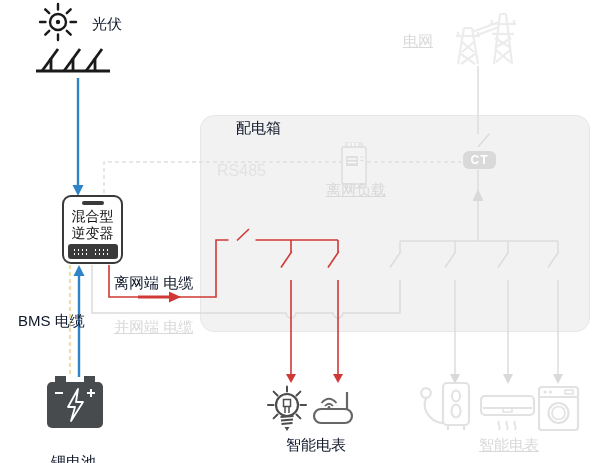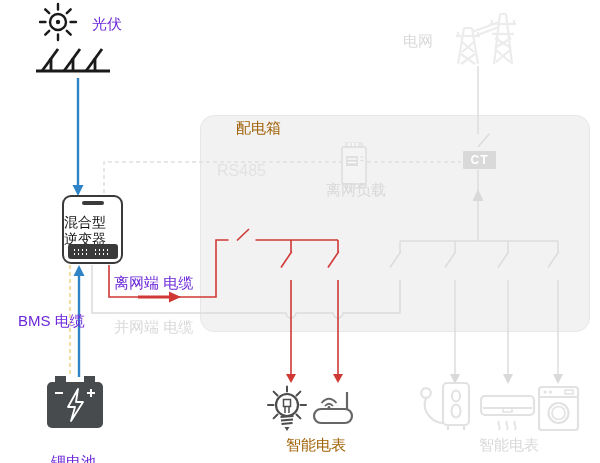--- a/index.html
+++ b/index.html
@@ -3,32 +3,32 @@
 <meta charset="utf-8">
 <style>
   html,body{margin:0;padding:0;background:#fff;}
   .canvas{position:relative;width:600px;height:463px;background:#fff;overflow:hidden;
           font-family:"Liberation Sans","DejaVu Sans",sans-serif;}
   .distbox{position:absolute;left:200px;top:115px;width:388px;height:215px;
            background:#f2f2f2;border:1px solid #e7e7e7;border-radius:14px;z-index:0;}
   svg.wiring{position:absolute;left:0;top:0;z-index:1;}
   .icon{position:absolute;z-index:2;}
   .lbl{position:absolute;z-index:3;font-size:15px;line-height:1.1;white-space:nowrap;}
-  .dark{color:#6d28d9;}
-  .mid{color:#a16207;}
-  .faint{color:#d9d9d9;}
+  .dark{color:#0f172a;}
+  .mid{color:#0f172a;}
+  .faint{color:#d9d9d9;text-decoration:underline;}
   .fainter{color:#e2e2e2;}
   .ct-badge{position:absolute;left:463px;top:151px;width:33px;height:18px;z-index:3;
-            background:#d9d9d9;border-radius:1px;color:#fff;font-weight:bold;font-size:12px;
+            background:#d9d9d9;border-radius:6px;color:#fff;font-weight:bold;font-size:12px;
             display:flex;align-items:center;justify-content:center;letter-spacing:1px;}
   .inverter{position:absolute;left:62px;top:195px;width:61px;height:69px;z-index:2;
             background:#fff;border:2.5px solid #3a3a3a;border-radius:9px;box-sizing:border-box;}
   .inverter .vent{position:absolute;left:50%;top:4px;transform:translateX(-50%);
                   width:22px;height:4px;background:#3a3a3a;border-radius:2px;}
-  .inverter .name{margin-top:17px;text-align:left;font-size:14px;line-height:17px;color:#111;}
+  .inverter .name{margin-top:11px;text-align:center;font-size:14px;line-height:17px;color:#111;}
   .inverter .ports{position:absolute;left:50%;bottom:3px;transform:translateX(-50%);
                    width:50px;height:15px;background:#3a3a3a;border-radius:3px;
                    display:flex;align-items:center;justify-content:center;gap:5px;}
   .inverter .dots{width:16px;height:6px;
     background-image:repeating-linear-gradient(90deg,#fff 0 1.5px,transparent 1.5px 4px),
                      repeating-linear-gradient(90deg,#fff 0 1.5px,transparent 1.5px 4px);
     background-size:16px 2px,16px 2px;background-position:0 0,0 4px;background-repeat:no-repeat;}
 </style>
 </head>
 <body>

